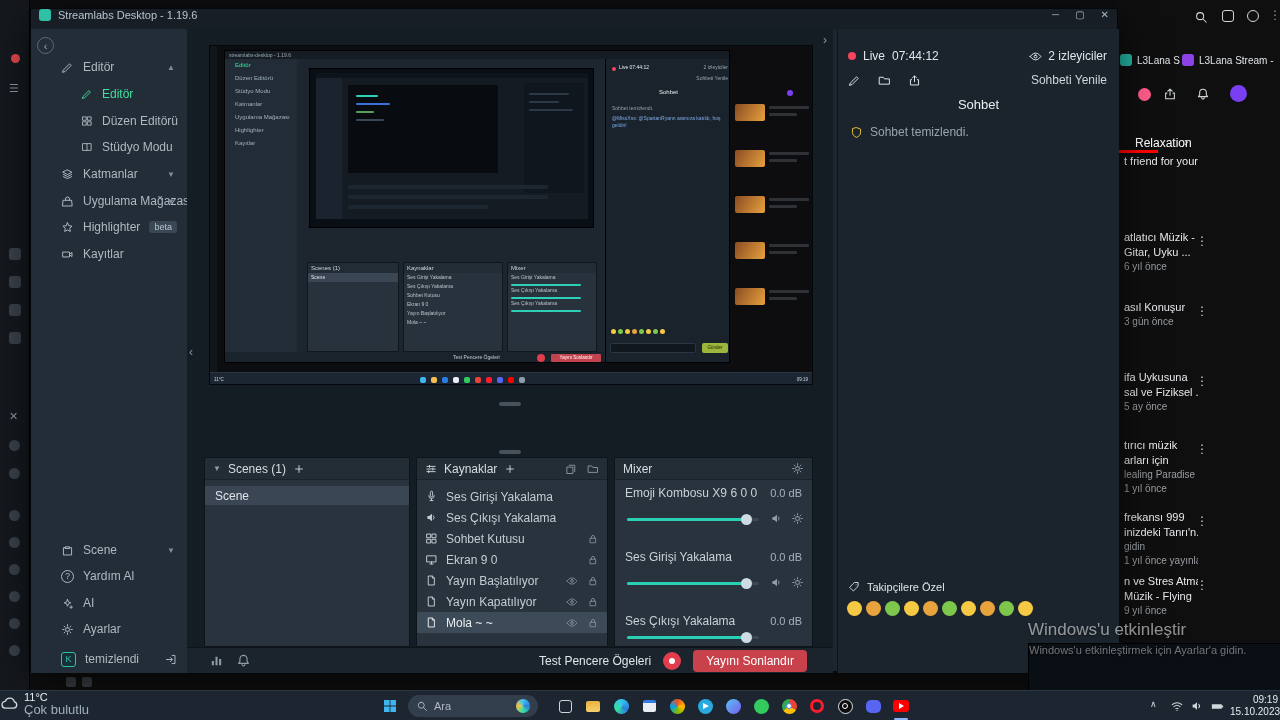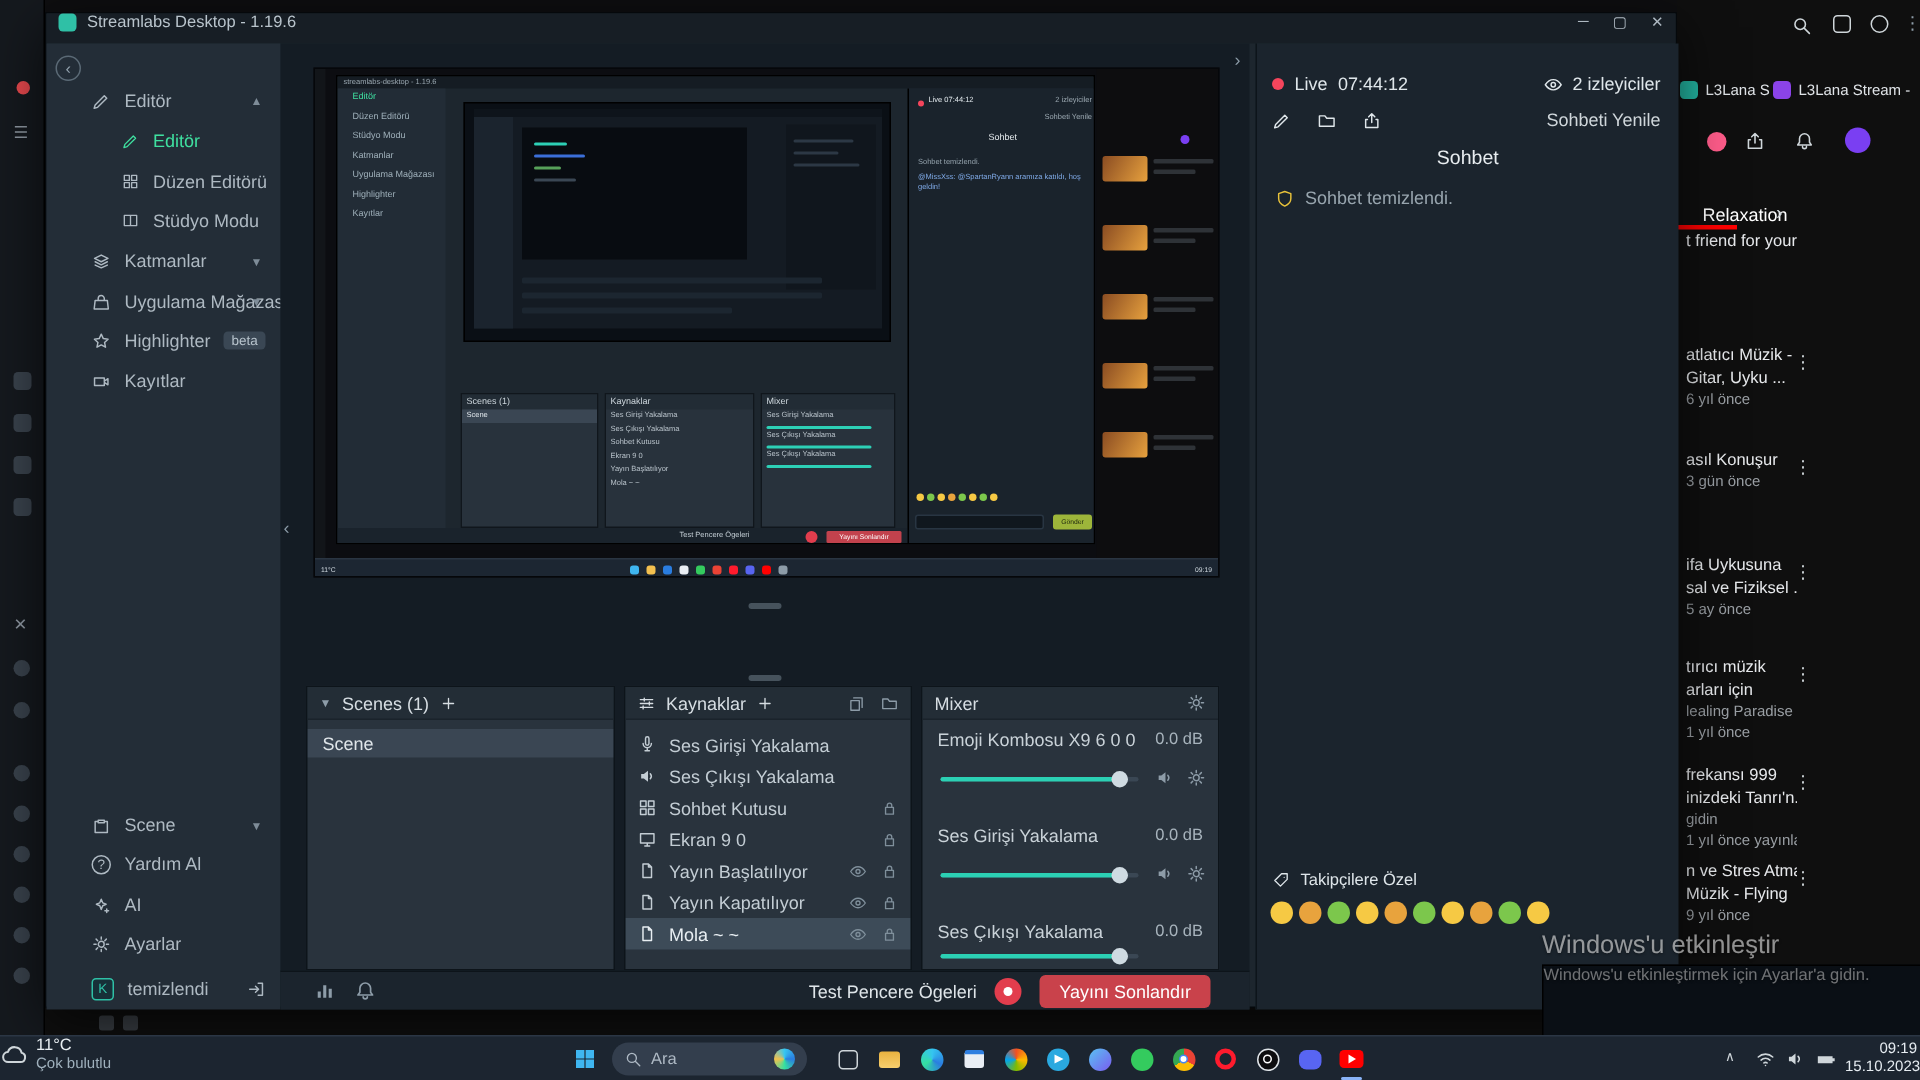--- a/index.html
+++ b/index.html
@@ -106,21 +106,21 @@
 .pvdots{left:210px;top:4px;display:flex;gap:5px;position:absolute}
 .pvdots span{position:static;width:6px;height:6px;border-radius:2px}
 
 .wm{left:1028px;top:620px;z-index:60;color:rgba(255,255,255,.55);text-shadow:0 1px 2px rgba(0,0,0,.45);pointer-events:none}
 .wm .l1{font-size:17px}
 .wm .l2{font-size:11px;margin-top:3px;color:rgba(255,255,255,.42)}
 
 .task{left:0;top:690px;width:1280px;height:30px;background:#1c2530;border-top:1px solid #2b3644;z-index:70}
 .tw{left:6px;top:2px;display:flex;align-items:center;gap:6px}
 .twt{font-size:11px;color:#e8eef2;line-height:13px}
-.twd{font-size:10px;color:#9fb0bc;line-height:11px}
+.twd{font-size:13px;color:#9fb0bc;line-height:11px}
 .tsearch{left:408px;top:4px;width:130px;height:22px;border-radius:11px;background:#333e4d;display:flex;align-items:center;gap:6px;padding:0 8px;font-size:11px;color:#aeb9c4}
 .bing{margin-left:auto;width:14px;height:14px;border-radius:50%;background:conic-gradient(#37c6f0,#2a7de0,#35e0a0,#f2c14e,#37c6f0)}
 .tic{position:absolute;top:4px;width:22px;height:22px;display:flex;align-items:center;justify-content:center}
 .tv2{width:13px;height:13px;border:1.5px solid #cfd6da;border-radius:3px}
 .folder{width:14px;height:11px;border-radius:2px;background:linear-gradient(#e8b23f,#f7cf6e)}
 .edge{width:15px;height:15px;border-radius:50%;background:conic-gradient(#35c5f0,#2a7de0,#35e0a0,#35c5f0)}
 .store{width:13px;height:12px;background:#e9eef4;border-radius:2px;border-top:3px solid #2f7fe0}
 .photos{width:15px;height:15px;border-radius:50%;background:conic-gradient(#f25022,#ffb900,#7fba00,#00a4ef,#f25022)}
 .tg{width:15px;height:15px;border-radius:50%;background:#2aa9e0;display:flex;align-items:center;justify-content:center}
 .tri{width:0;height:0;border-left:6px solid #fff;border-top:3.5px solid transparent;border-bottom:3.5px solid transparent;margin-left:2px}

